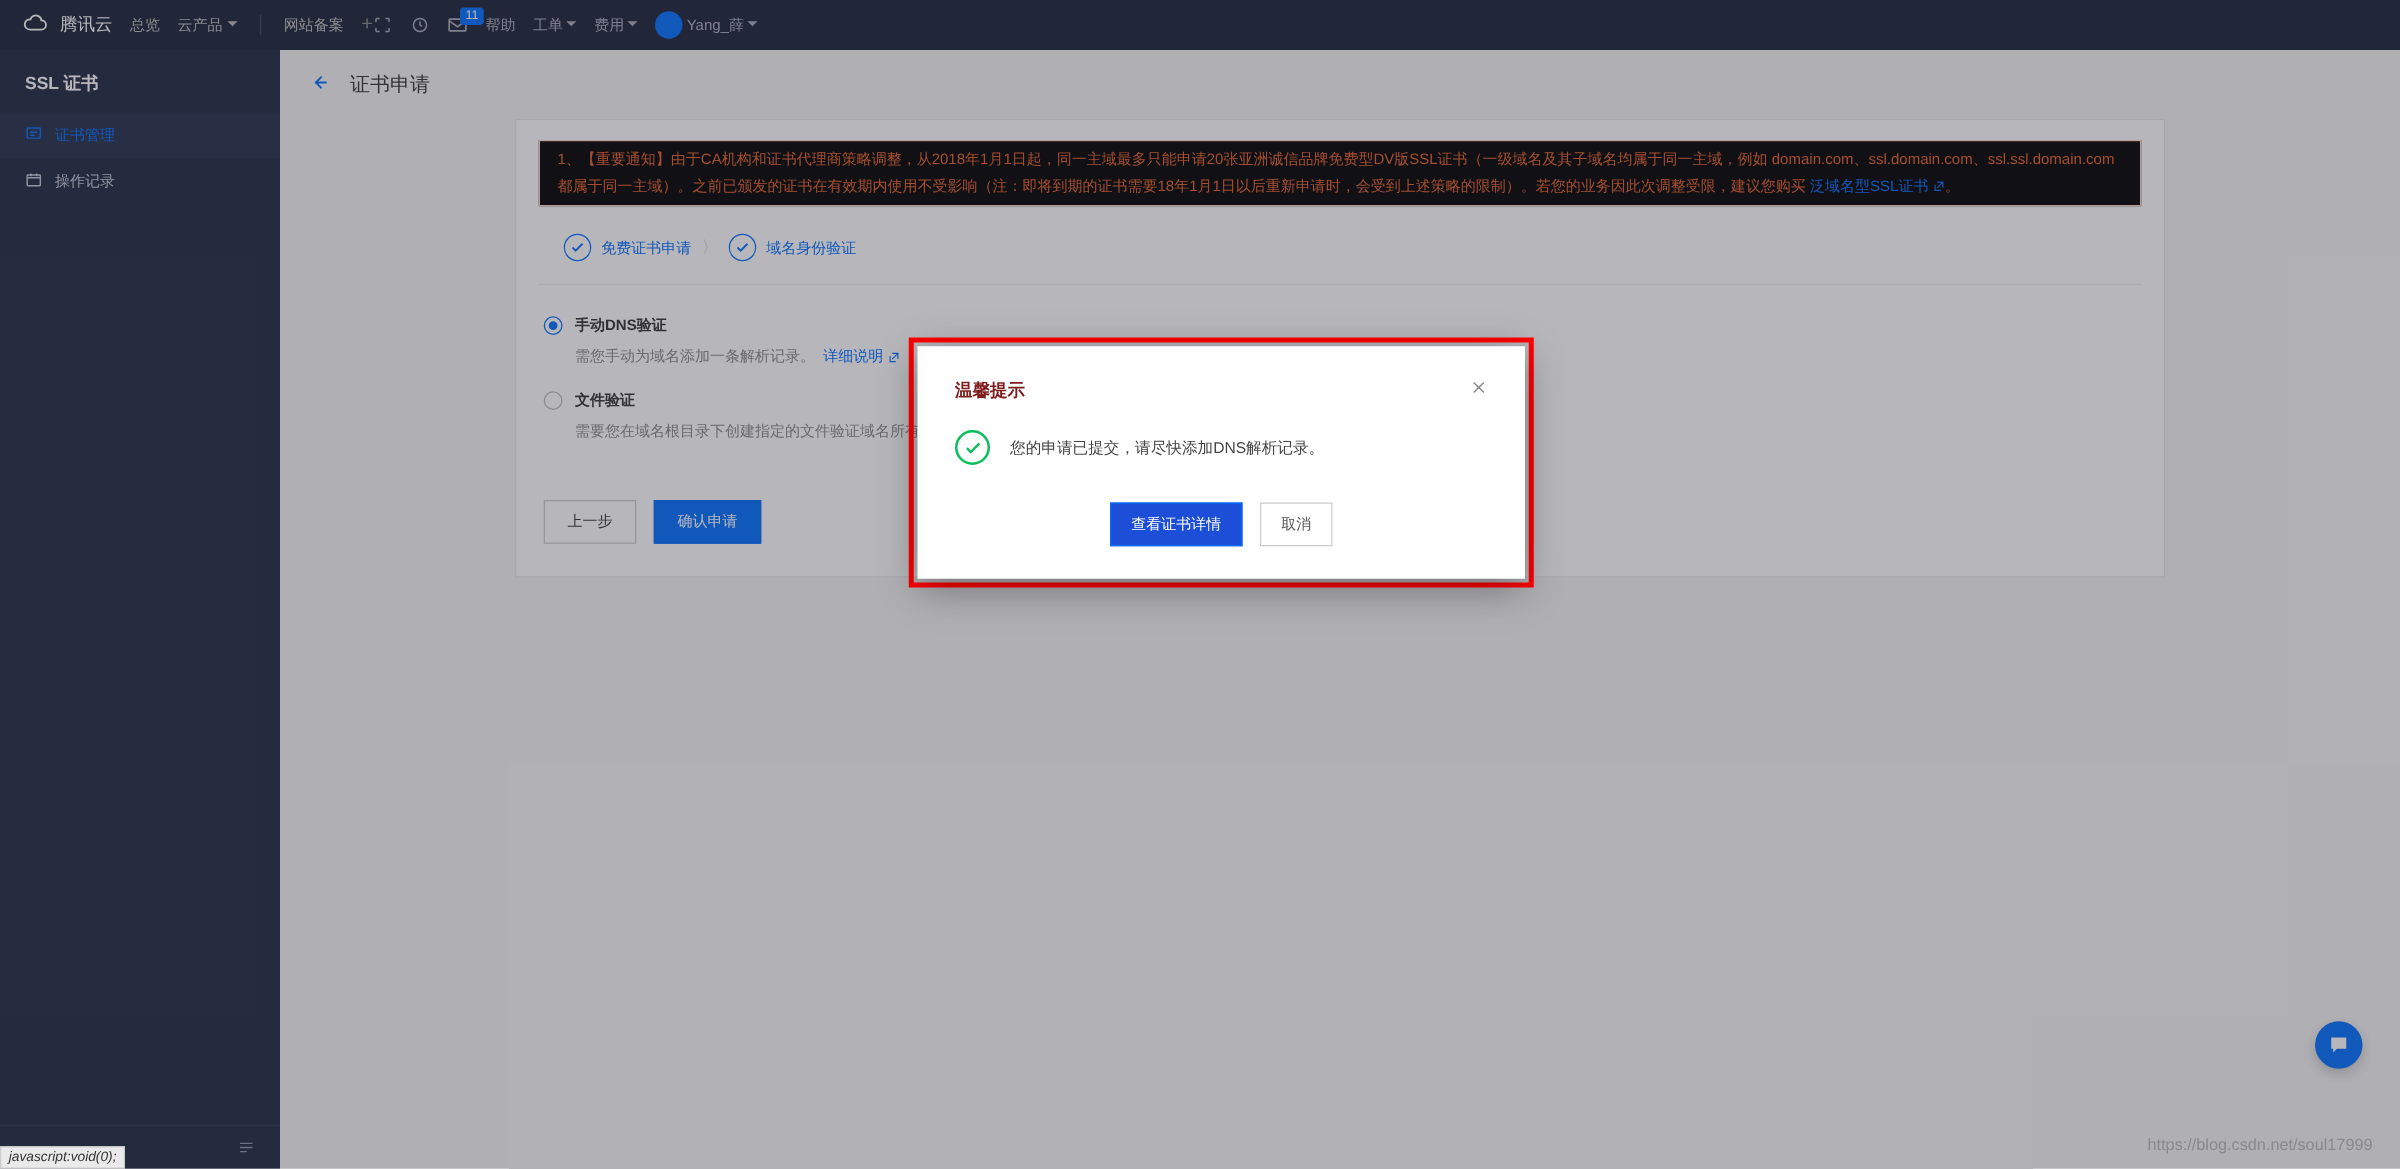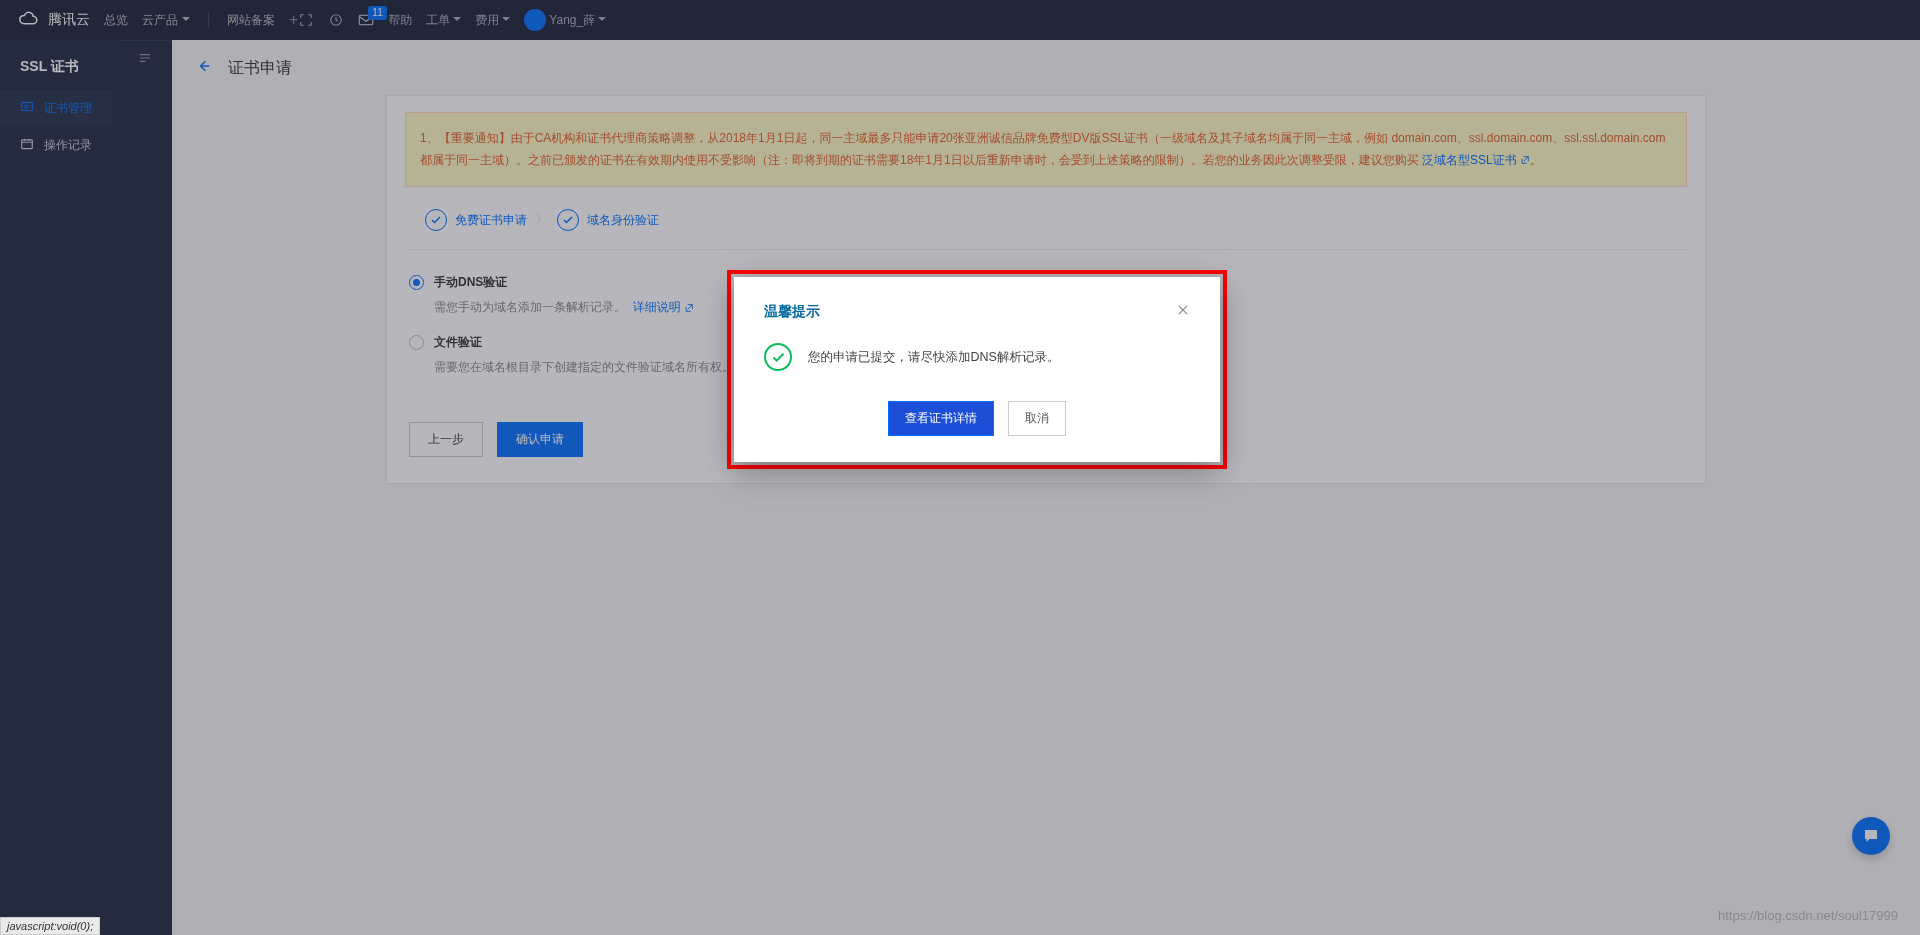--- a/index.html
+++ b/index.html
@@ -32,39 +32,39 @@
     .hdr-ic { width: 16px; height: 16px; display: inline-flex; align-items: center; justify-content: center; color: #aab; cursor: pointer; position: relative; }
     .badge {
       position: absolute; top: -6px; left: 10px; background: #006eff; color: #fff;
       font-size: 10px; padding: 0 4px; border-radius: 3px; line-height: 14px; min-width: 18px; text-align: center;
     }
     .hdr-txt { cursor: pointer; display: flex; align-items: center; gap: 3px; }
     .avatar { width: 22px; height: 22px; border-radius: 50%; background: #006eff; }
     .caret-down:after { content: ""; border: 4px solid transparent; border-top-color: currentColor; margin-top: 4px; display: inline-block; }
     .body { display: flex; height: 895px; }
     .sidebar {
-      width: 172px; background: #1f2841; color: #c4c9d6; display: flex; justify-content: space-between;
+      width: 224px; background: #1f2841; color: #c4c9d6; display: flex; flex-direction: column; justify-content: space-between;
     }
     .sb-title { padding: 18px 20px 14px; font-size: 14px; color: #fff; font-weight: bold; }
     .sb-item { padding: 10px 20px; display: flex; gap: 10px; cursor: pointer; font-size: 12px; }
     .sb-item.active { color: #006eff; background: #242f4b; }
     .sb-ic { width: 14px; height: 14px; display: inline-block; }
     .sb-bottom { padding: 12px 20px; border-top: 1px solid #2c3550; display: flex; justify-content: flex-end; }
     .collapse-ic { width: 14px; height: 10px; }
     .content { flex: 1; position: relative; background: #f5f5f5; overflow: hidden; }
     .page-head { padding: 18px 24px 16px; display: flex; align-items: flex-start; gap: 16px; }
     .back-ic { width: 16px; height: 16px; cursor: pointer; }
     .page-title { font-size: 16px; color: #333; }
     .card {
       margin: 0 auto; width: 1320px; background: #fff; border: 1px solid #e8e8e8;
       padding: 0 0 26px 0;
     }
     .notice {
-      margin: 16px 18px 0; padding: 15px 14px; border: 1px solid #ffd6c5;
-      background: #fef9c3; color: #e45d29; font-size: 12px; line-height: 1.8;
+      margin: 16px 18px 0; padding: 4px 14px; border: 1px solid #ffd6c5;
+      background: #000000; color: #e45d29; font-size: 12px; line-height: 1.8;
     }
     .notice a { color: #006eff; text-decoration: none; }
     .steps { display: flex; align-items: center; gap: 8px; padding: 22px 20px 18px; border-bottom: 1px solid #eee; margin: 0 18px; }
     .step { display: flex; align-items: center; gap: 8px; color: #006eff; font-size: 12px; }
     .step-ic {
       width: 22px; height: 22px; border: 1.5px solid #006eff; border-radius: 50%;
       display: flex; align-items: center; justify-content: center;
     }
     .chev { color: #ccc; font-size: 14px; }
     .opts { padding: 24px 22px 4px; }
@@ -88,21 +88,21 @@
       position: absolute; inset: 0; background: rgba(50,50,60,0.35);
       display: flex; align-items: flex-start; justify-content: center;
     }
     .overlay > .scrim { position: absolute; inset: 0; }
     .modal-frame { position: absolute; top: 270px; left: 727px; border: 4px solid #ff0000; padding: 3px; }
     .modal {
       width: 486px; background: #fff; box-shadow: 0 8px 30px rgba(0,0,0,0.35);
       padding: 26px 30px 26px;
     }
     .modal-head { display: flex; justify-content: space-between; align-items: center; }
-    .modal-title { font-size: 14px; font-weight: bold; color: #0369a1; }
+    .modal-title { font-size: 14px; font-weight: bold; color: #7f1d1d; }
     .modal-close { cursor: pointer; color: #888; font-size: 16px; }
     .modal-body { display: flex; align-items: center; gap: 16px; padding: 22px 0 30px; }
     .succ-ic { width: 28px; height: 28px; border: 2px solid #0abf5b; border-radius: 50%; display: flex; align-items: center; justify-content: center; }
     .modal-text { font-size: 12.5px; color: #444; }
     .modal-btns { display: flex; justify-content: center; gap: 14px; }
     .m-btn { padding: 8px 16px; font-size: 12px; cursor: pointer; border: 1px solid; }
     .m-primary { background: #1d4ed8; border-color: #006eff; color: #fff; }
     .m-secondary { background: #fff; border-color: #ccc; color: #555; }
     .fab {
       position: absolute; right: 30px; bottom: 80px; width: 38px; height: 38px; border-radius: 50%;

